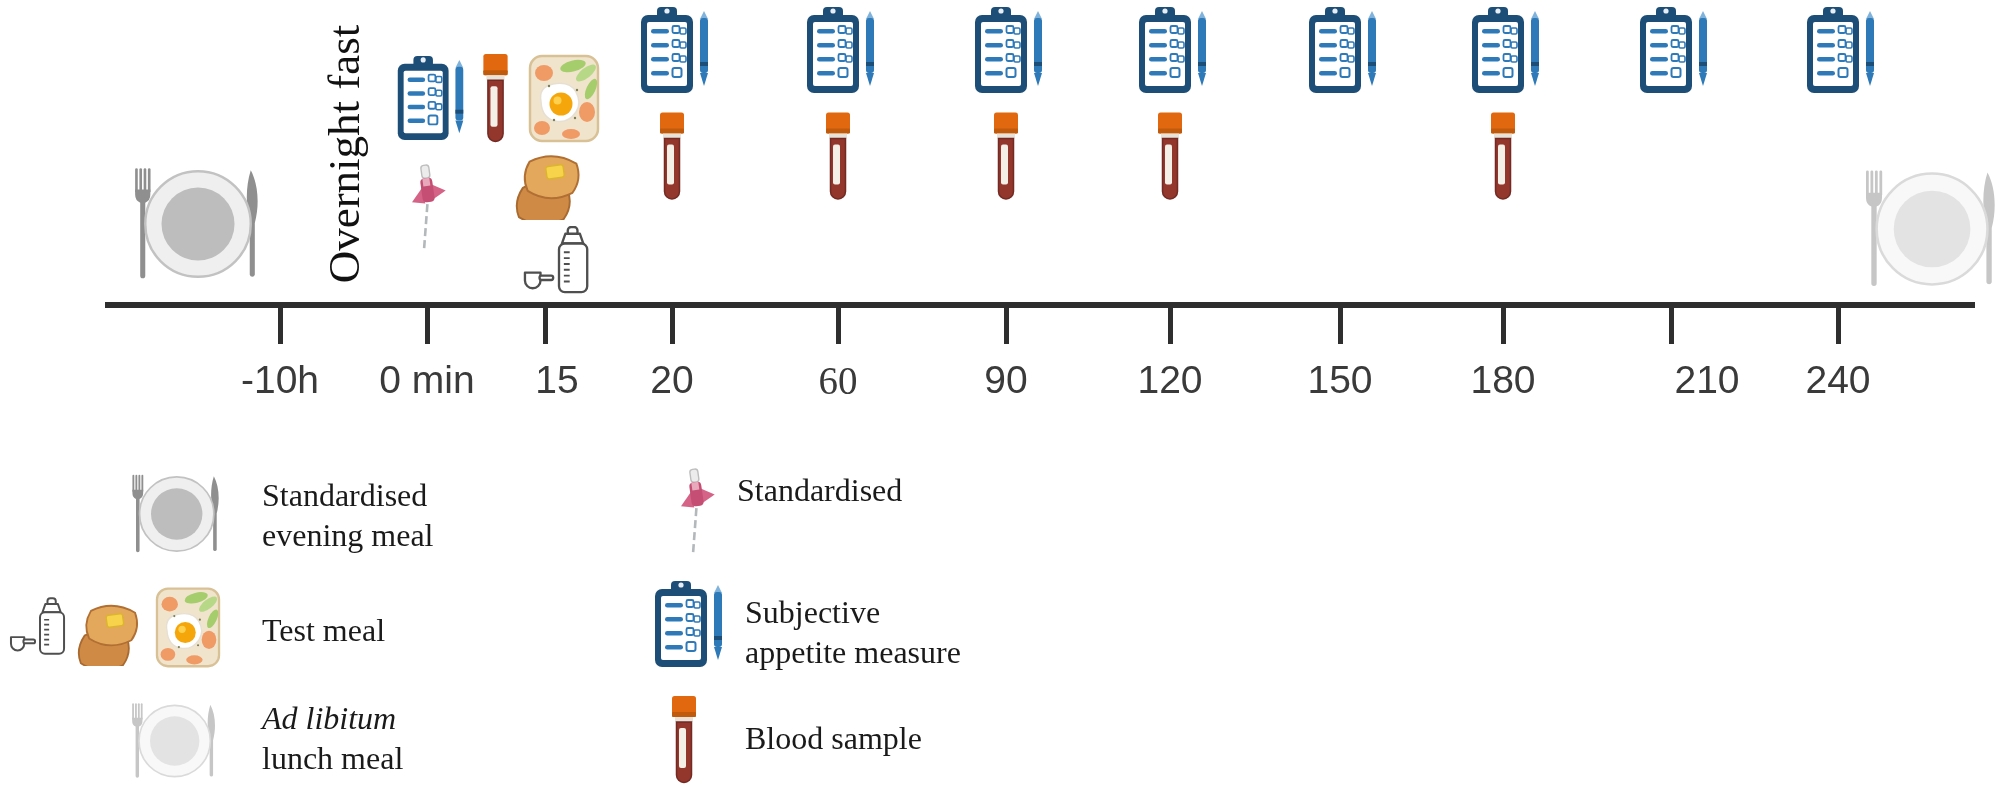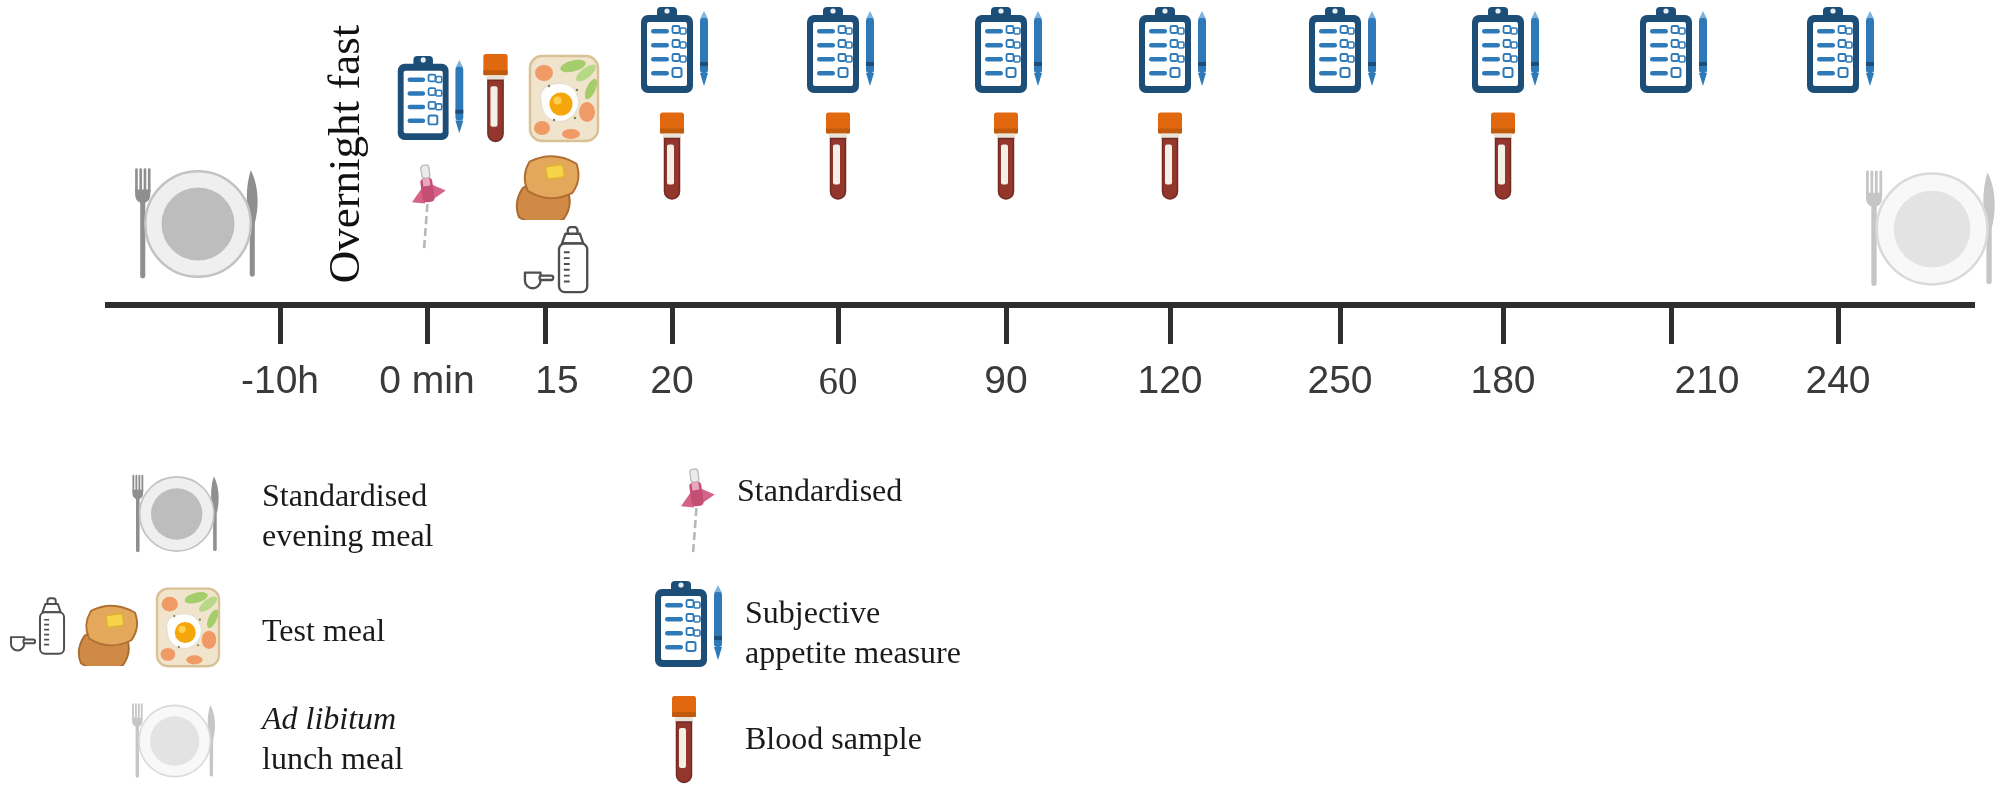--- a/index.html
+++ b/index.html
@@ -44,21 +44,21 @@
       <div class="tick-label" style="left: 545px; top: 358px; margin-left: 12px;">15</div>
       <div class="tick" style="left: 669.5px; top: 302px; height: 42px;"></div>
       <div class="tick-label" style="left: 672px; top: 358px;">20</div>
       <div class="tick" style="left: 835.5px; top: 302px; height: 42px;"></div>
       <div class="tick-label" style="left: 838px; top: 358px; font-family: Liberation Serif, serif;">60</div>
       <div class="tick" style="left: 1003.5px; top: 302px; height: 42px;"></div>
       <div class="tick-label" style="left: 1006px; top: 358px;">90</div>
       <div class="tick" style="left: 1167.5px; top: 302px; height: 42px;"></div>
       <div class="tick-label" style="left: 1170px; top: 358px;">120</div>
       <div class="tick" style="left: 1337.5px; top: 302px; height: 42px;"></div>
-      <div class="tick-label" style="left: 1340px; top: 358px;">250</div>
+      <div class="tick-label" style="left: 1340px; top: 358px;">150</div>
       <div class="tick" style="left: 1500.5px; top: 302px; height: 42px;"></div>
       <div class="tick-label" style="left: 1503px; top: 358px;">180</div>
       <div class="tick" style="left: 1668.5px; top: 302px; height: 42px;"></div>
       <div class="tick-label" style="left: 1671px; top: 358px; margin-left: 36px;">210</div>
       <div class="tick" style="left: 1835.5px; top: 302px; height: 42px;"></div>
       <div class="tick-label" style="left: 1838px; top: 358px;">240</div>
     </div>
 
   <div class="overnight">Overnight fast</div>
 

